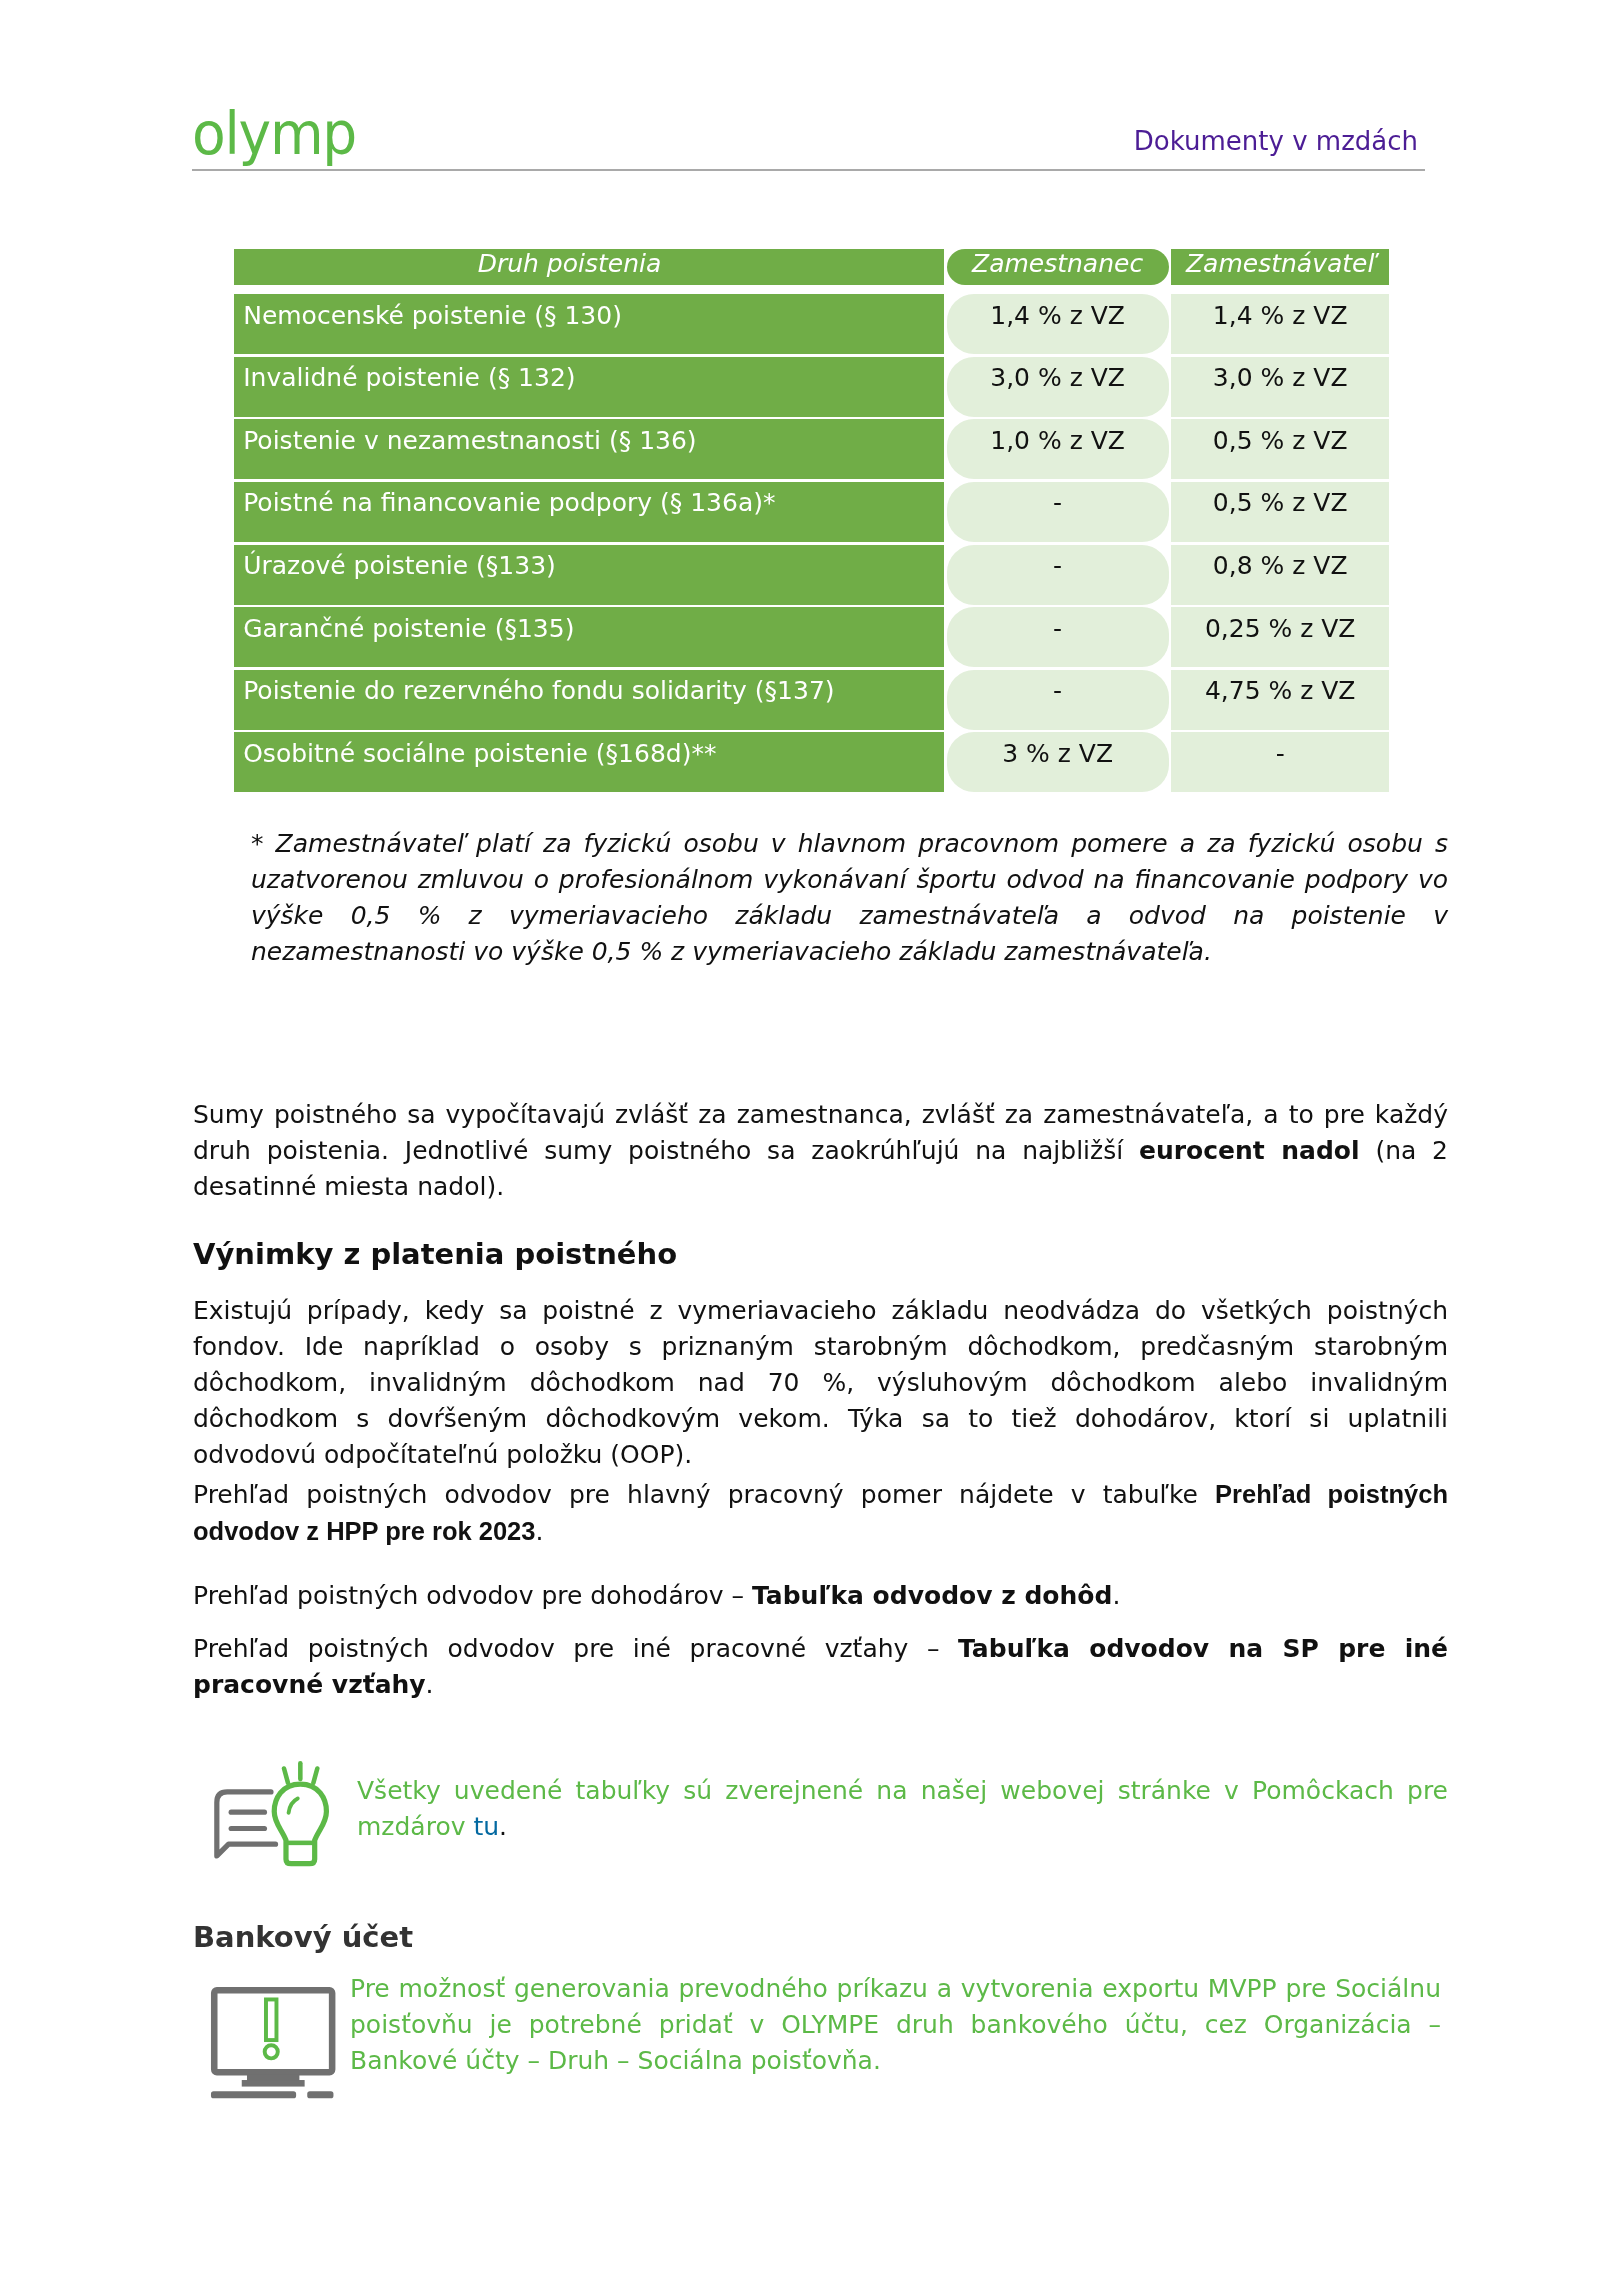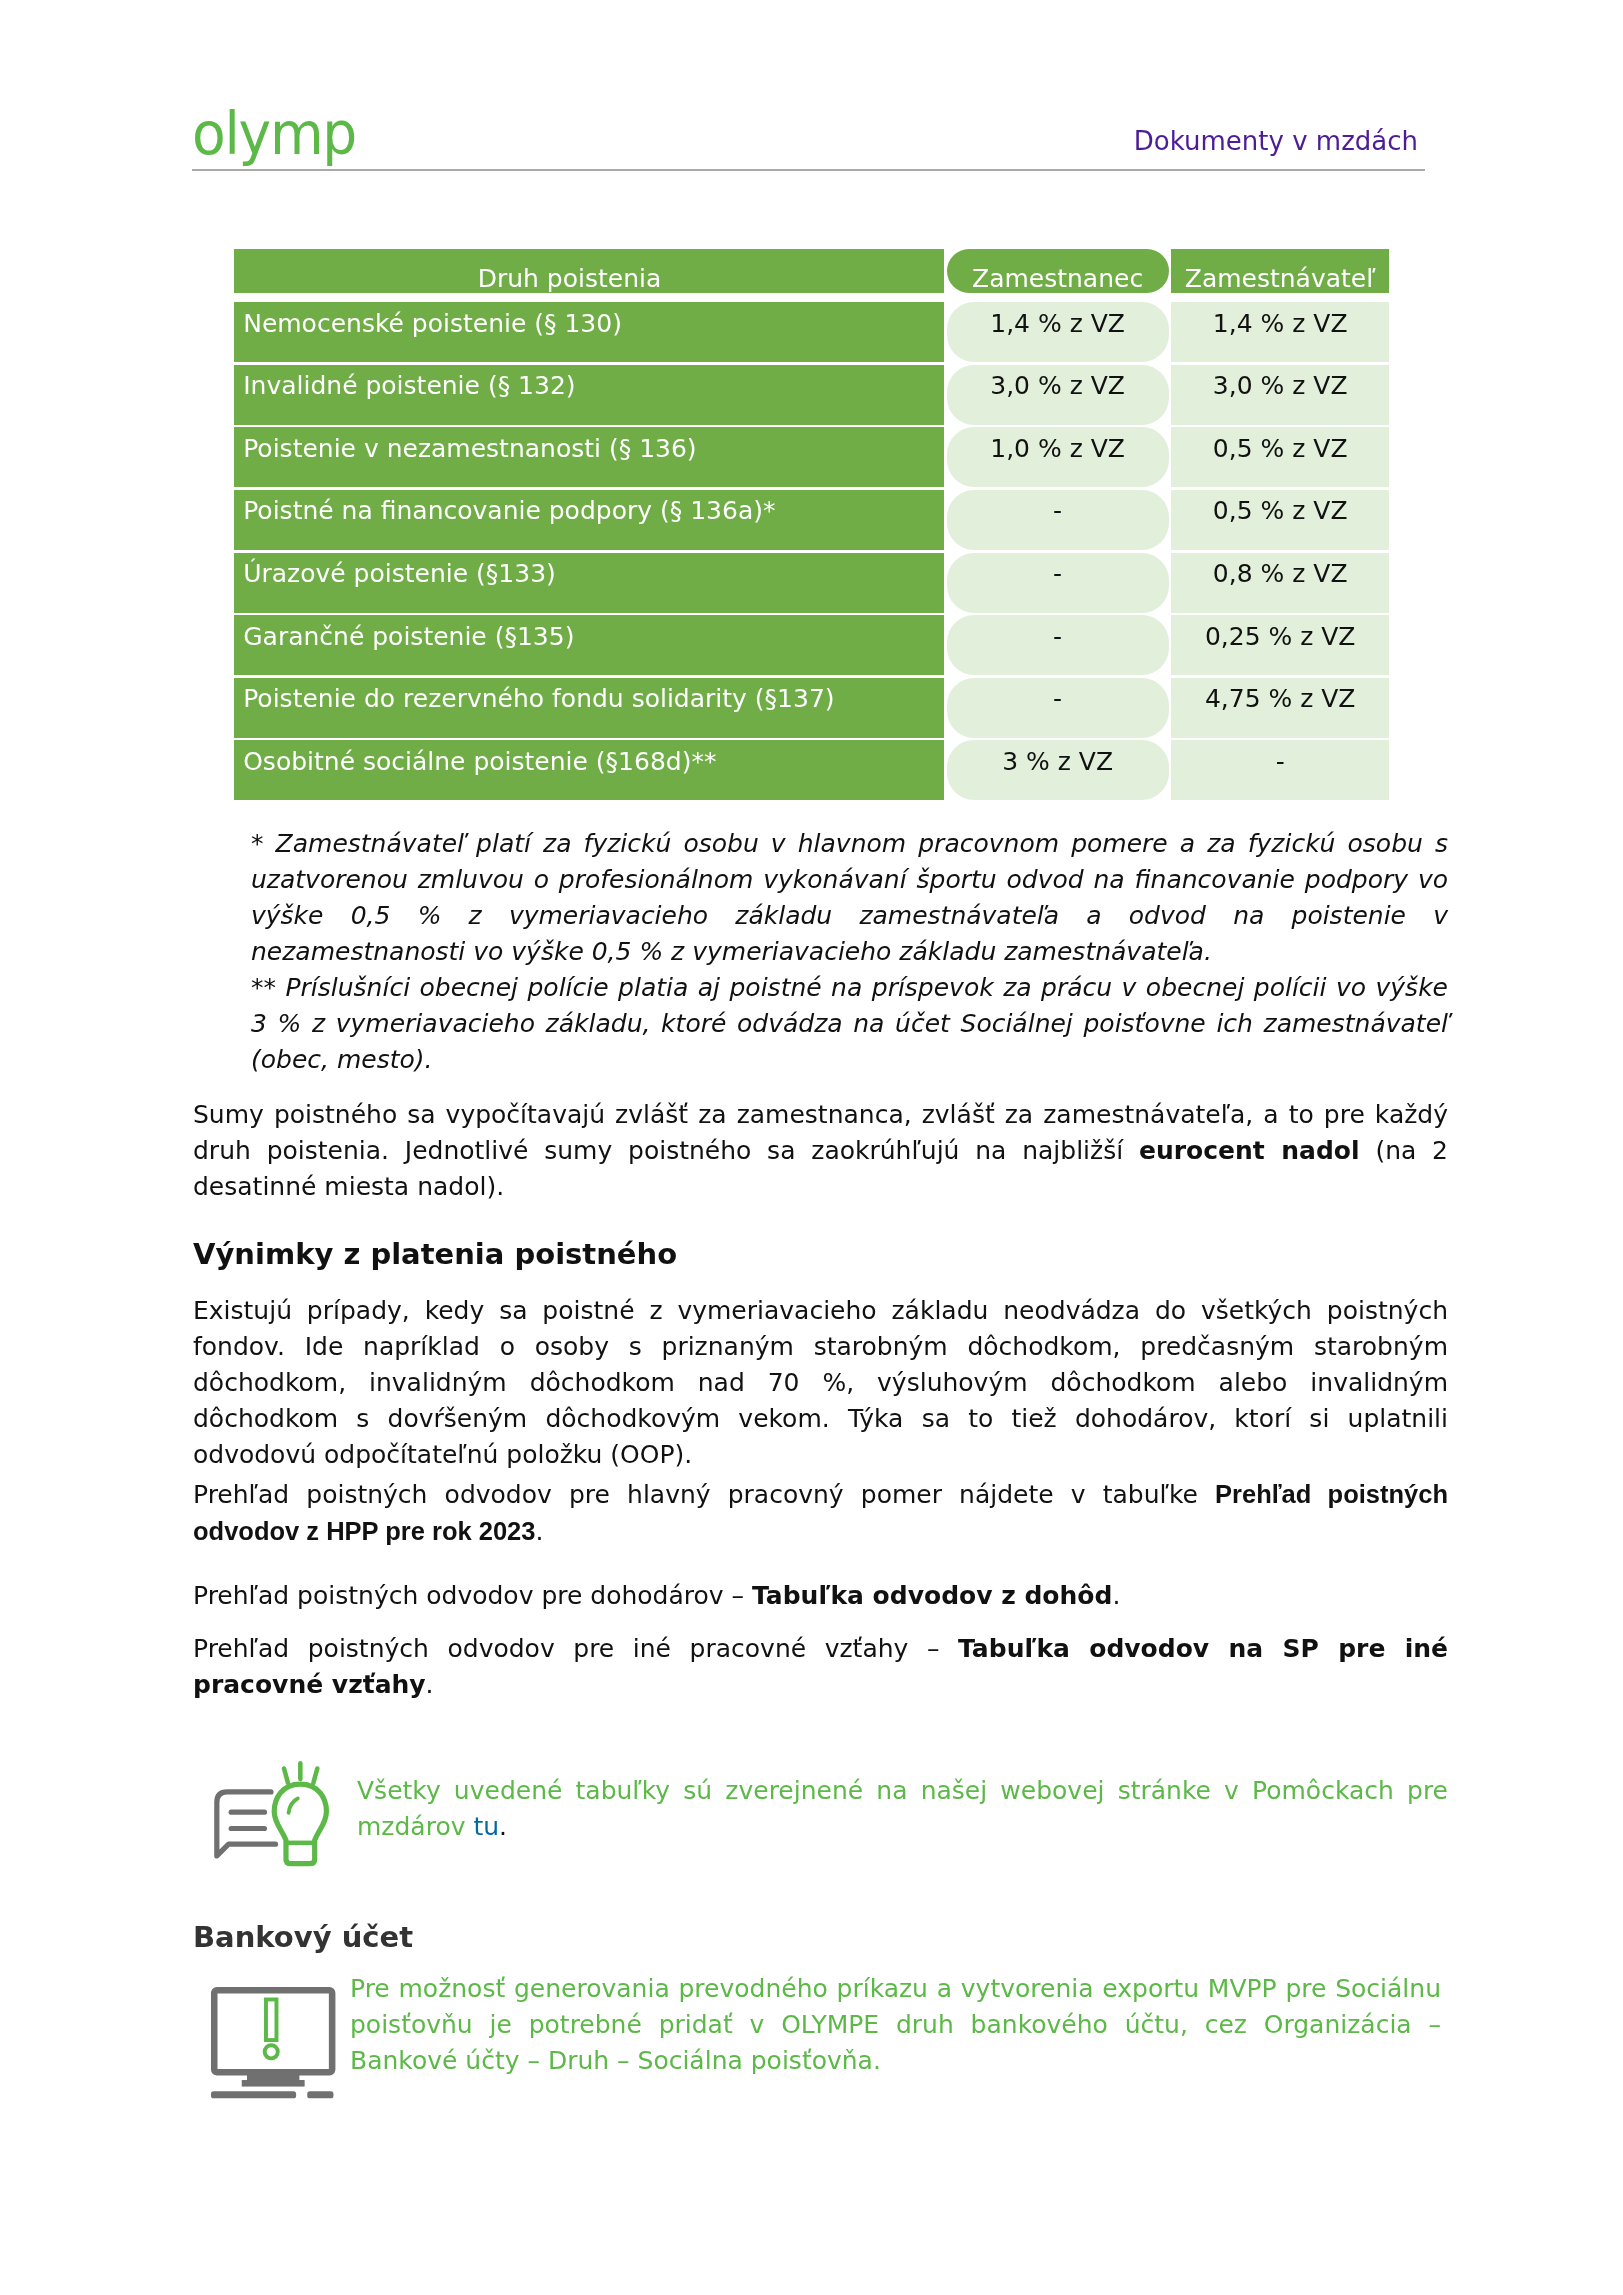--- a/index.html
+++ b/index.html
@@ -16,21 +16,21 @@
   
   .ins-table { left: 234px; top: 249px; width: 1156px; border-collapse: separate; border-spacing: 0; }
   .trow { display: flex; margin-bottom: 2.6px; }
   .trow.head { margin-bottom: 9.2px; }
   .cell { height: 54px; display: flex; align-items: center; font-size: 25px; box-sizing: border-box; }
   .c1 { width: 710px; background: #70ad47; color: #fff; padding-left: 9.2px; margin-right: 2.6px; }
   .c2 { width: 222px; background: #e2efda; color: #111; justify-content: center; margin-right: 2.6px; border-radius: 27px; }
   .c3 { width: 218px; background: #e2efda; color: #111; justify-content: center; }
   .head .c1 { justify-content: center; padding-left: 0; padding-right: 39px; }
   .head .c2, .head .c3 { background: #70ad47; color: #fff; }
-  .head .cell { height: 44px; align-items: flex-start; padding-top: 15px; }
+  .head .cell { height: 36px; align-items: flex-start; padding-top: 0; font-style: italic; }
   .trow:not(.head) .cell { height: 60px; align-items: flex-start; padding-top: 6.5px; }
 
   
   .footnote { left: 251px; top: 826px; width: 1197px; font-size: 25px; line-height: 36px; text-align: justify; color: #111; }
   .footnote p { margin: 0; font-style: italic; }
 
   .para { left: 193px; width: 1255px; font-size: 25px; line-height: 36px; text-align: justify; color: #111; }
   .para p { margin: 0; }
   .para b { font-weight: bold; }
   .arial-bold { font-family: "Liberation Sans", sans-serif; font-weight: bold; font-size: 25.5px; }
@@ -94,21 +94,20 @@
   </div>
   <div class="trow">
     <div class="cell c1">Osobitné sociálne poistenie (§168d)**</div>
     <div class="cell c2">3 % z VZ</div>
     <div class="cell c3">-</div>
   </div>
 </div>
 
 <div class="abs footnote">
   <p>* Zamestnávateľ platí za fyzickú osobu v hlavnom pracovnom pomere a za fyzickú osobu s uzatvorenou zmluvou o profesionálnom vykonávaní športu odvod na financovanie podpory vo výške 0,5 % z vymeriavacieho základu zamestnávateľa a odvod na poistenie v nezamestnanosti vo výške 0,5 % z vymeriavacieho základu zamestnávateľa.</p>
-  <p>** Príslušníci obecnej polície platia aj poistné na príspevok za prácu v obecnej polícii vo výške 3 % z vymeriavacieho základu, ktoré odvádza na účet Sociálnej poisťovne ich zamestnávateľ (obec, mesto).</p>
 </div>
 
 <div class="abs para" style="top:1097px;">
   <p><span>Sumy poistného sa vypočítavajú zvlášť za zamestnanca, zvlášť za zamestnávateľa, a to pre každý druh poistenia. Jednotlivé sumy poistného sa zaokrúhľujú na najbližší </span><b>eurocent nadol</b><span> (na 2 desatinné miesta nadol).</span></p>
 </div>
 
 <div class="abs h2" style="top:1240px;">Výnimky z platenia poistného</div>
 
 <div class="abs para" style="top:1293px;">Existujú prípady, kedy sa poistné z vymeriavacieho základu neodvádza do všetkých poistných fondov. Ide napríklad o osoby s priznaným starobným dôchodkom, predčasným starobným dôchodkom, invalidným dôchodkom nad 70 %, výsluhovým dôchodkom alebo invalidným dôchodkom s dovŕšeným dôchodkovým vekom. Týka sa to tiež dohodárov, ktorí si uplatnili odvodovú odpočítateľnú položku (OOP).</div>
 

